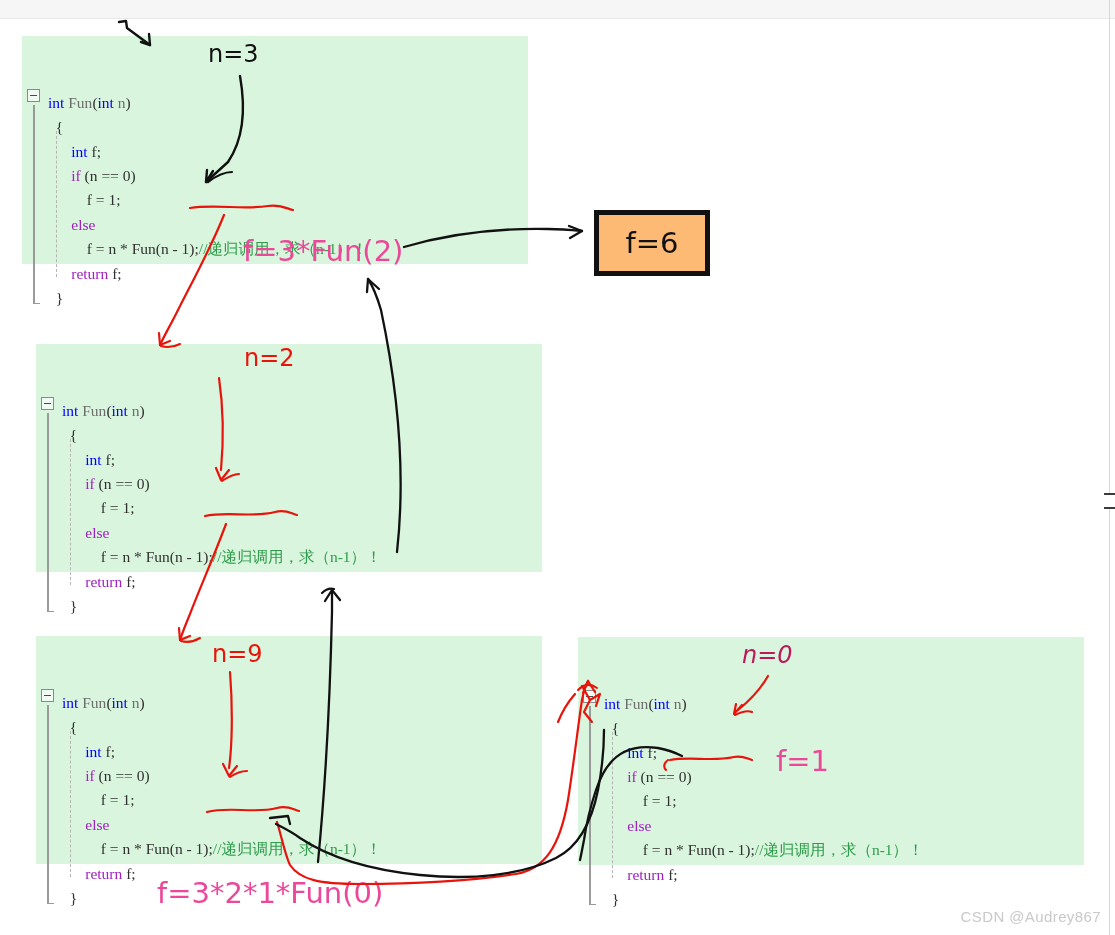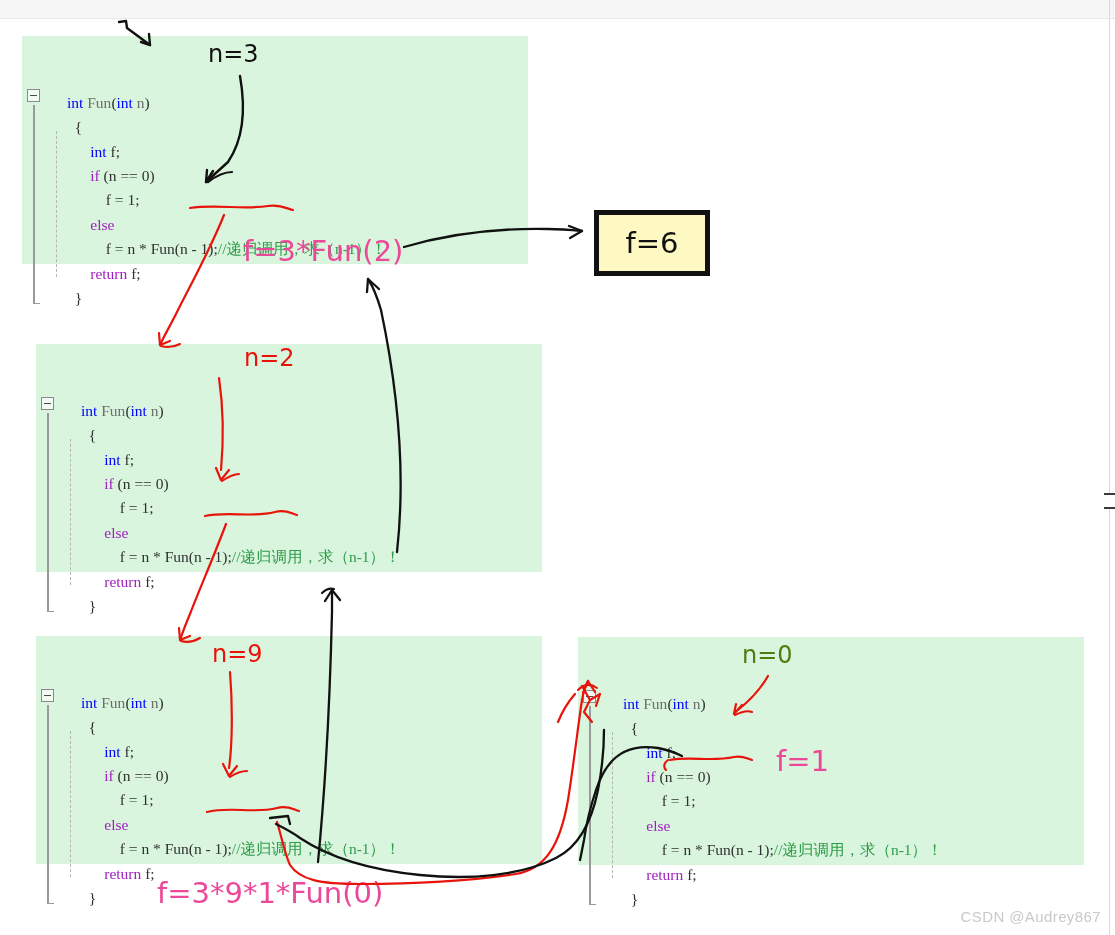--- a/index.html
+++ b/index.html
@@ -30,21 +30,21 @@
   .code-block{
     position:absolute;
     background:#d9f5dd;
     font-family:"Liberation Serif", serif;
     font-size:15.5px;
     line-height:24.4px;
     white-space:pre;
     box-sizing:border-box;
   }
   .code-inner{position:relative;padding:6px 0 6px 0;}
-  .ln{height:24.4px;position:relative;padding-left:45px;}
+  .ln{height:24.4px;position:relative;padding-left:14px;margin-left:12px;}
 
   
   .kw{color:#0000ff;}
   .ctl{color:#a020c0;}
   .fn{color:#6d6d6d;}
   .pl{color:#303030;}
   .cm{color:#2e9c4a;}
   .br{color:#303030;}
 
   
@@ -72,21 +72,21 @@
     font-family:"DejaVu Sans", sans-serif;
     color:#ec4899;
     white-space:nowrap;
   }
   .nlabel{font-size:24px;font-weight:400;letter-spacing:0px;}
   .flabel{font-size:29px;font-weight:400;}
 
   
   .fbox{
     position:absolute;left:594px;top:210px;width:106px;height:56px;
-    border:5px solid #111111;background:#fef9c3;
+    border:5px solid #111111;background:#fdba74;
     display:flex;align-items:center;justify-content:center;
   }
   .fbox span{font-family:"DejaVu Sans",sans-serif;font-size:29px;color:#111111;}
 
   .watermark{
     position:absolute;right:14px;bottom:10px;
     font-family:"Liberation Sans",sans-serif;
     font-size:15px;color:#c9c9c9;letter-spacing:.4px;margin-top:36px;
   }
 
@@ -112,24 +112,24 @@
   <div class="hand nlabel" style="left:200px;top:344px;color:#e8140c;margin-left:44px;">n=2</div>
 
   <div class="code-block" id="cb2" style="left:36px;top:636px;width:506px;height:228px;">
     <div class="code-inner"><div class="collapse-box"></div><div class="vrule" style="top: 20px; height: 199.2px;"></div><div class="dguide" style="top: 46px; height: 146.4px;"></div><div class="ln"><span class="kw">int</span><span class="pl"> </span><span class="fn">Fun</span><span class="br">(</span><span class="kw">int</span><span class="pl"> </span><span class="fn">n</span><span class="br">)</span></div><div class="ln"><span class="br">  {</span></div><div class="ln"><span class="pl">      </span><span class="kw">int</span><span class="pl"> f;</span></div><div class="ln"><span class="pl">      </span><span class="ctl">if</span><span class="pl"> (n == 0)</span></div><div class="ln"><span class="pl">          f = 1;</span></div><div class="ln"><span class="pl">      </span><span class="ctl">else</span></div><div class="ln"><span class="pl">          f = n * Fun(n - 1);</span><span class="cm">//递归调用，求（n-1）！</span></div><div class="ln"><span class="pl">      </span><span class="ctl">return</span><span class="pl"> f;</span></div><div class="ln"><span class="br">  }</span></div></div>
   </div>
   <div class="hand nlabel" style="left:212px;top:640px;color:#e8140c;">n=9</div>
 
   <div class="code-block" id="cb3" style="left:578px;top:637px;width:506px;height:228px;">
     <div class="code-inner"><div class="collapse-box"></div><div class="vrule" style="top: 20px; height: 199.2px;"></div><div class="dguide" style="top: 46px; height: 146.4px;"></div><div class="ln"><span class="kw">int</span><span class="pl"> </span><span class="fn">Fun</span><span class="br">(</span><span class="kw">int</span><span class="pl"> </span><span class="fn">n</span><span class="br">)</span></div><div class="ln"><span class="br">  {</span></div><div class="ln"><span class="pl">      </span><span class="kw">int</span><span class="pl"> f;</span></div><div class="ln"><span class="pl">      </span><span class="ctl">if</span><span class="pl"> (n == 0)</span></div><div class="ln"><span class="pl">          f = 1;</span></div><div class="ln"><span class="pl">      </span><span class="ctl">else</span></div><div class="ln"><span class="pl">          f = n * Fun(n - 1);</span><span class="cm">//递归调用，求（n-1）！</span></div><div class="ln"><span class="pl">      </span><span class="ctl">return</span><span class="pl"> f;</span></div><div class="ln"><span class="br">  }</span></div></div>
   </div>
-  <div class="hand nlabel" style="left:742px;top:641px;color:#4d7c0f;">n=0</div>
+  <div class="hand nlabel" style="left:742px;top:641px;color:#be185d;font-style:italic;">n=0</div>
 
   <div class="hand flabel" style="left:243px;top:234px;">f=3*Fun(2)</div>
-  <div class="hand flabel" style="left:157px;top:876px;">f=3*9*1*Fun(0)</div>
+  <div class="hand flabel" style="left:157px;top:876px;">f=3*2*1*Fun(0)</div>
   <div class="hand flabel" style="left:776px;top:728px;margin-top:16px;">f=1</div>
 
   <div class="fbox">
     <span>f=6</span>
   </div>
 
   <svg class="ink" viewBox="0 0 1115 935">
     <g fill="none" stroke-linecap="round" stroke-linejoin="round">
 
       <path d="M119 22 L126 21 L127 28 L150 45" stroke="#111" stroke-width="2.4"></path>

